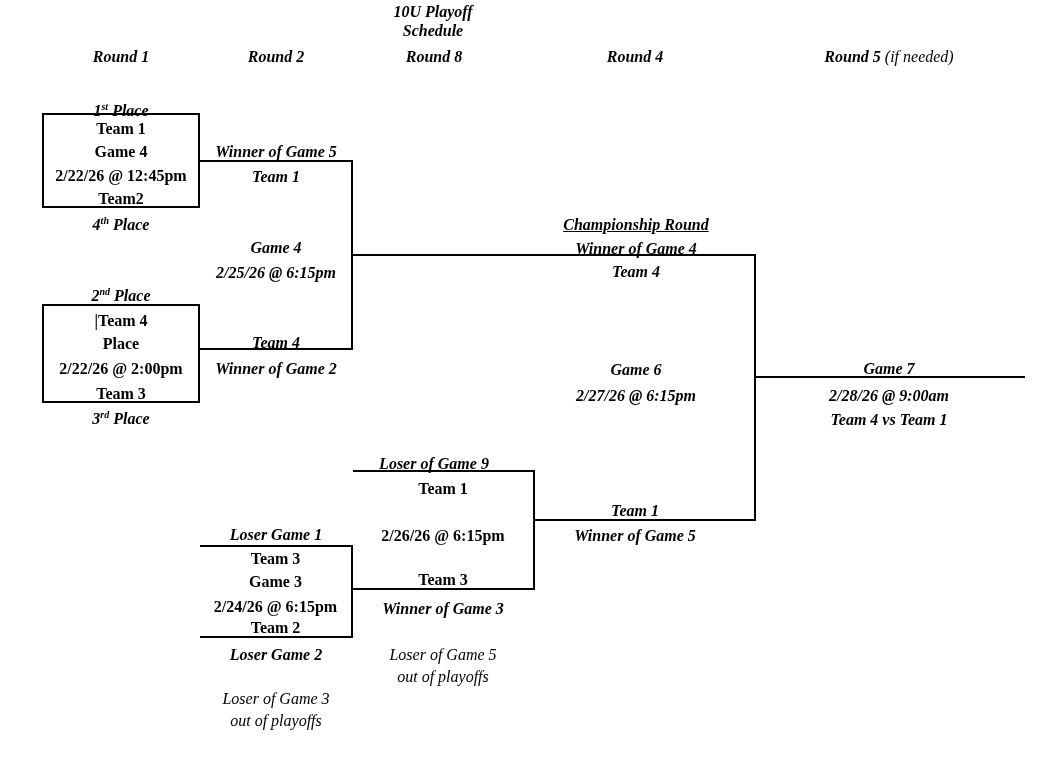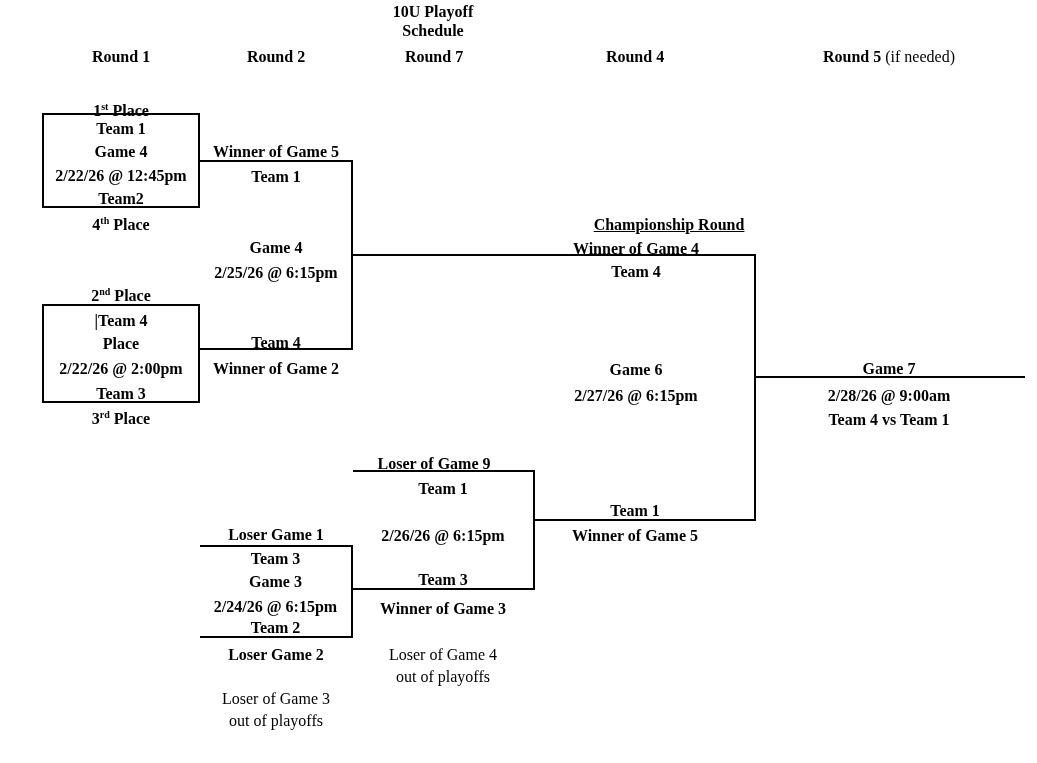--- a/index.html
+++ b/index.html
@@ -2,44 +2,44 @@
 <html><head>
 <meta charset="utf-8">
 <style>
   html,body{margin:0;padding:0;background:#fff;}
   .page{
     position:relative;width:1037px;height:763px;background:#ffffff;
     color:#000;font-family:"Liberation Serif",serif;font-size:16px;overflow:hidden;
   }
   .lbl{
     position:absolute;transform:translateX(-50%);
-    font-weight:bold;white-space:nowrap;line-height:19px;
+    font-weight:bold;white-space:nowrap;line-height:19px;font-style:italic;
   }
   .reg{font-weight:normal;}
-  .ul{text-decoration:underline;margin-left:33px;}
+  .ul{text-decoration:underline;}
   sup{font-size:10px;line-height:0;}
   .line{position:absolute;background:#000;}
   .gbox{position:absolute;border:2px solid #000;box-sizing:border-box;}
   .gbox.open-left{border-left:none;}
   .row{
     position:absolute;left:0;right:0;text-align:center;
     font-weight:bold;white-space:nowrap;line-height:18px;
   }
 </style>
 </head>
 <body>
 
 <div class="page">
 
   <div class="lbl" style="left:433px;top:2px">10U Playoff</div>
   <div class="lbl" style="left:433px;top:21px">Schedule</div>
 
   <div class="lbl" style="left:121px;top:47px">Round 1</div>
   <div class="lbl" style="left:276px;top:47px">Round 2</div>
-  <div class="lbl" style="left:434px;top:47px">Round 7</div>
+  <div class="lbl" style="left:434px;top:47px">Round 8</div>
   <div class="lbl" style="left:635px;top:47px">Round 4</div>
   <div class="lbl" style="left:889px;top:47px"><span>Round 5</span><span class="reg"> (if needed)</span></div>
 
   <div class="lbl" style="left:121px;top:101px"><span>1</span><sup>st</sup><span> Place</span></div>
   <div class="lbl" style="left:121px;top:215px"><span>4</span><sup>th</sup><span> Place</span></div>
   <div class="lbl" style="left:121px;top:286px"><span>2</span><sup>nd</sup><span> Place</span></div>
   <div class="lbl" style="left:121px;top:409px"><span>3</span><sup>rd</sup><span> Place</span></div>
 
   <div class="gbox" style="left:42px;top:113px;width:158px;height:95px">
     <div class="row" style="top:5px">Team 1</div>
@@ -86,21 +86,21 @@
   <div class="gbox open-left" style="left:200px;top:545px;width:153px;height:93px">
     <div class="row" style="top:3px">Team 3</div>
     <div class="row" style="top:26px">Game 3</div>
     <div class="row" style="top:51px">2/24/26 @ 6:15pm</div>
     <div class="row" style="top:72px">Team 2</div>
   </div>
   <div class="lbl" style="left:276px;top:645px">Loser Game 2</div>
 
   <div class="lbl reg" style="left:276px;top:689px">Loser of Game 3</div>
   <div class="lbl reg" style="left:276px;top:711px">out of playoffs</div>
-  <div class="lbl reg" style="left:443px;top:645px">Loser of Game 4</div>
+  <div class="lbl reg" style="left:443px;top:645px">Loser of Game 5</div>
   <div class="lbl reg" style="left:443px;top:667px">out of playoffs</div>
 
   <div class="line" style="left:200px;top:160px;width:152px;height:2px"></div>
   <div class="line" style="left:200px;top:348px;width:152px;height:2px"></div>
   <div class="line" style="left:351px;top:160px;width:2px;height:190px"></div>
   <div class="line" style="left:351px;top:254px;width:404px;height:2px"></div>
   <div class="line" style="left:754px;top:254px;width:2px;height:267px"></div>
   <div class="line" style="left:754px;top:376px;width:271px;height:2px"></div>
   <div class="line" style="left:535px;top:519px;width:220px;height:2px"></div>
 

